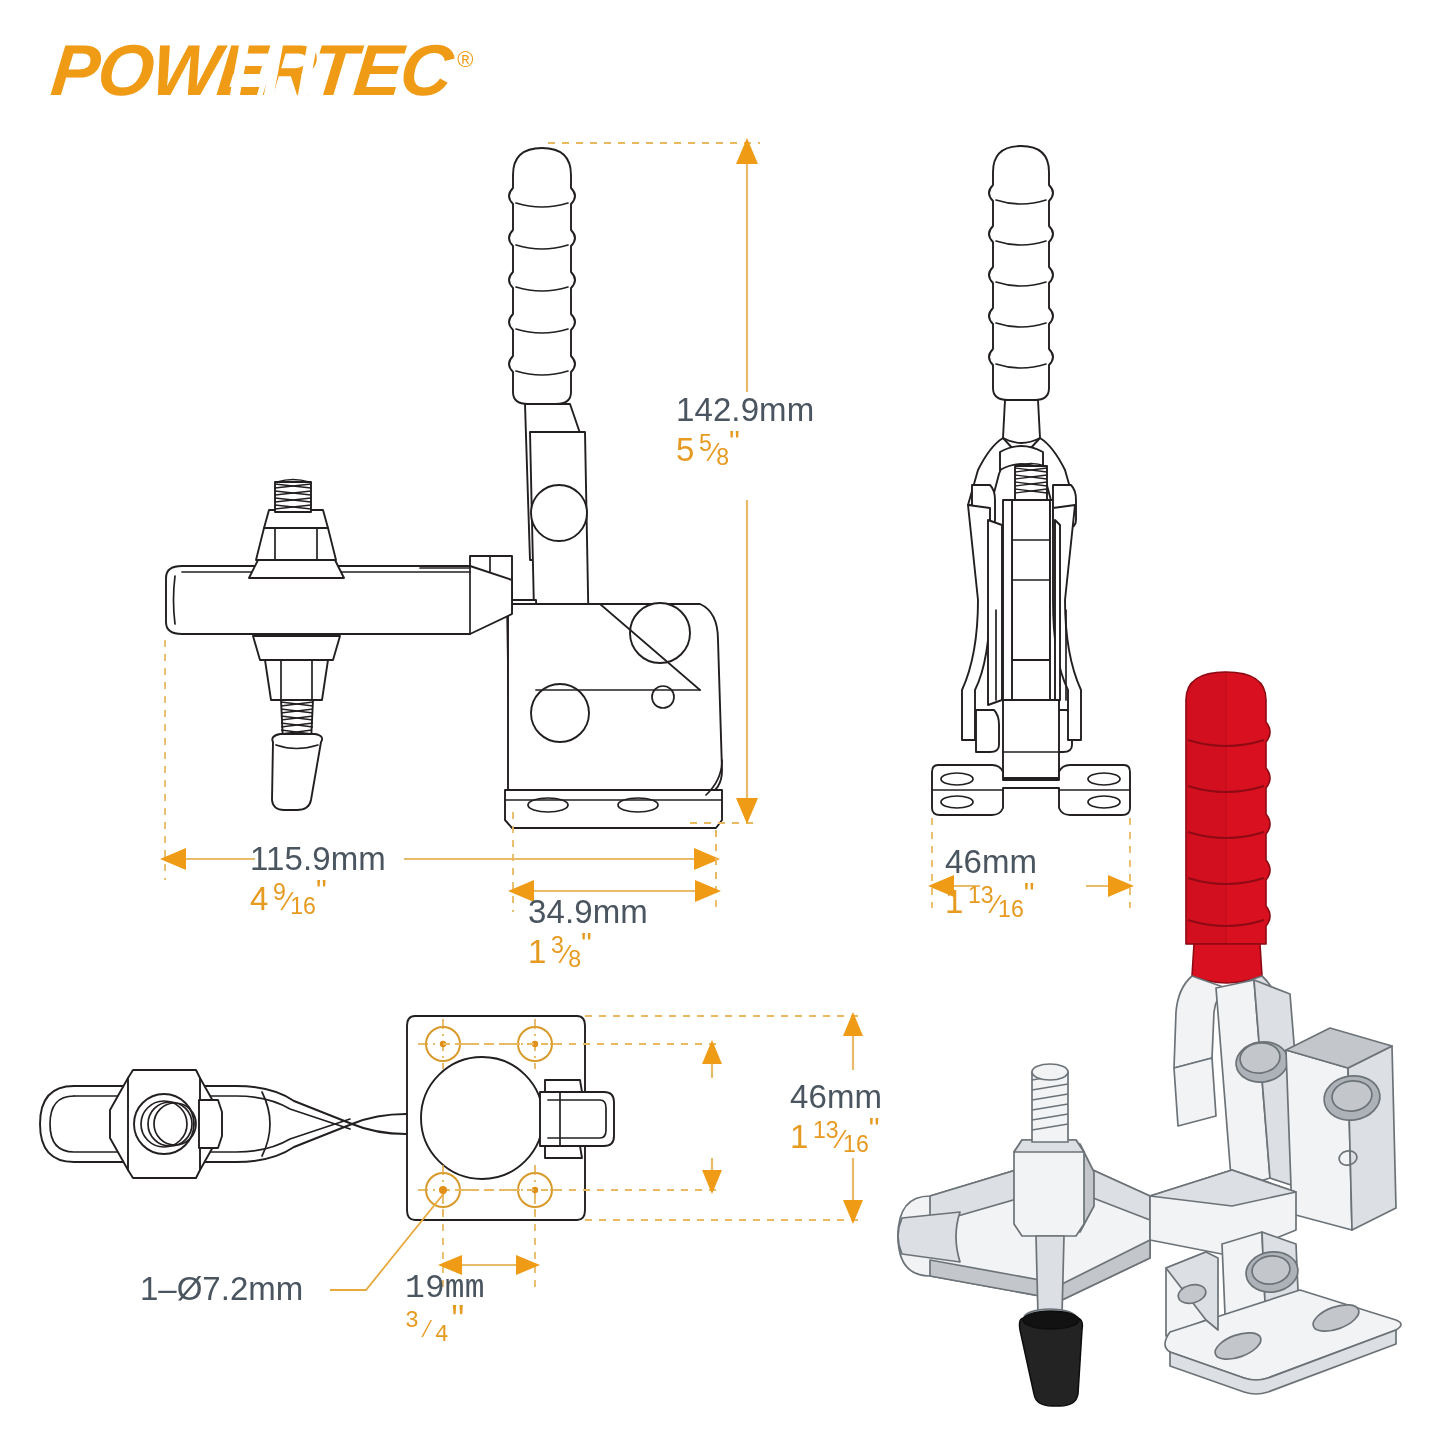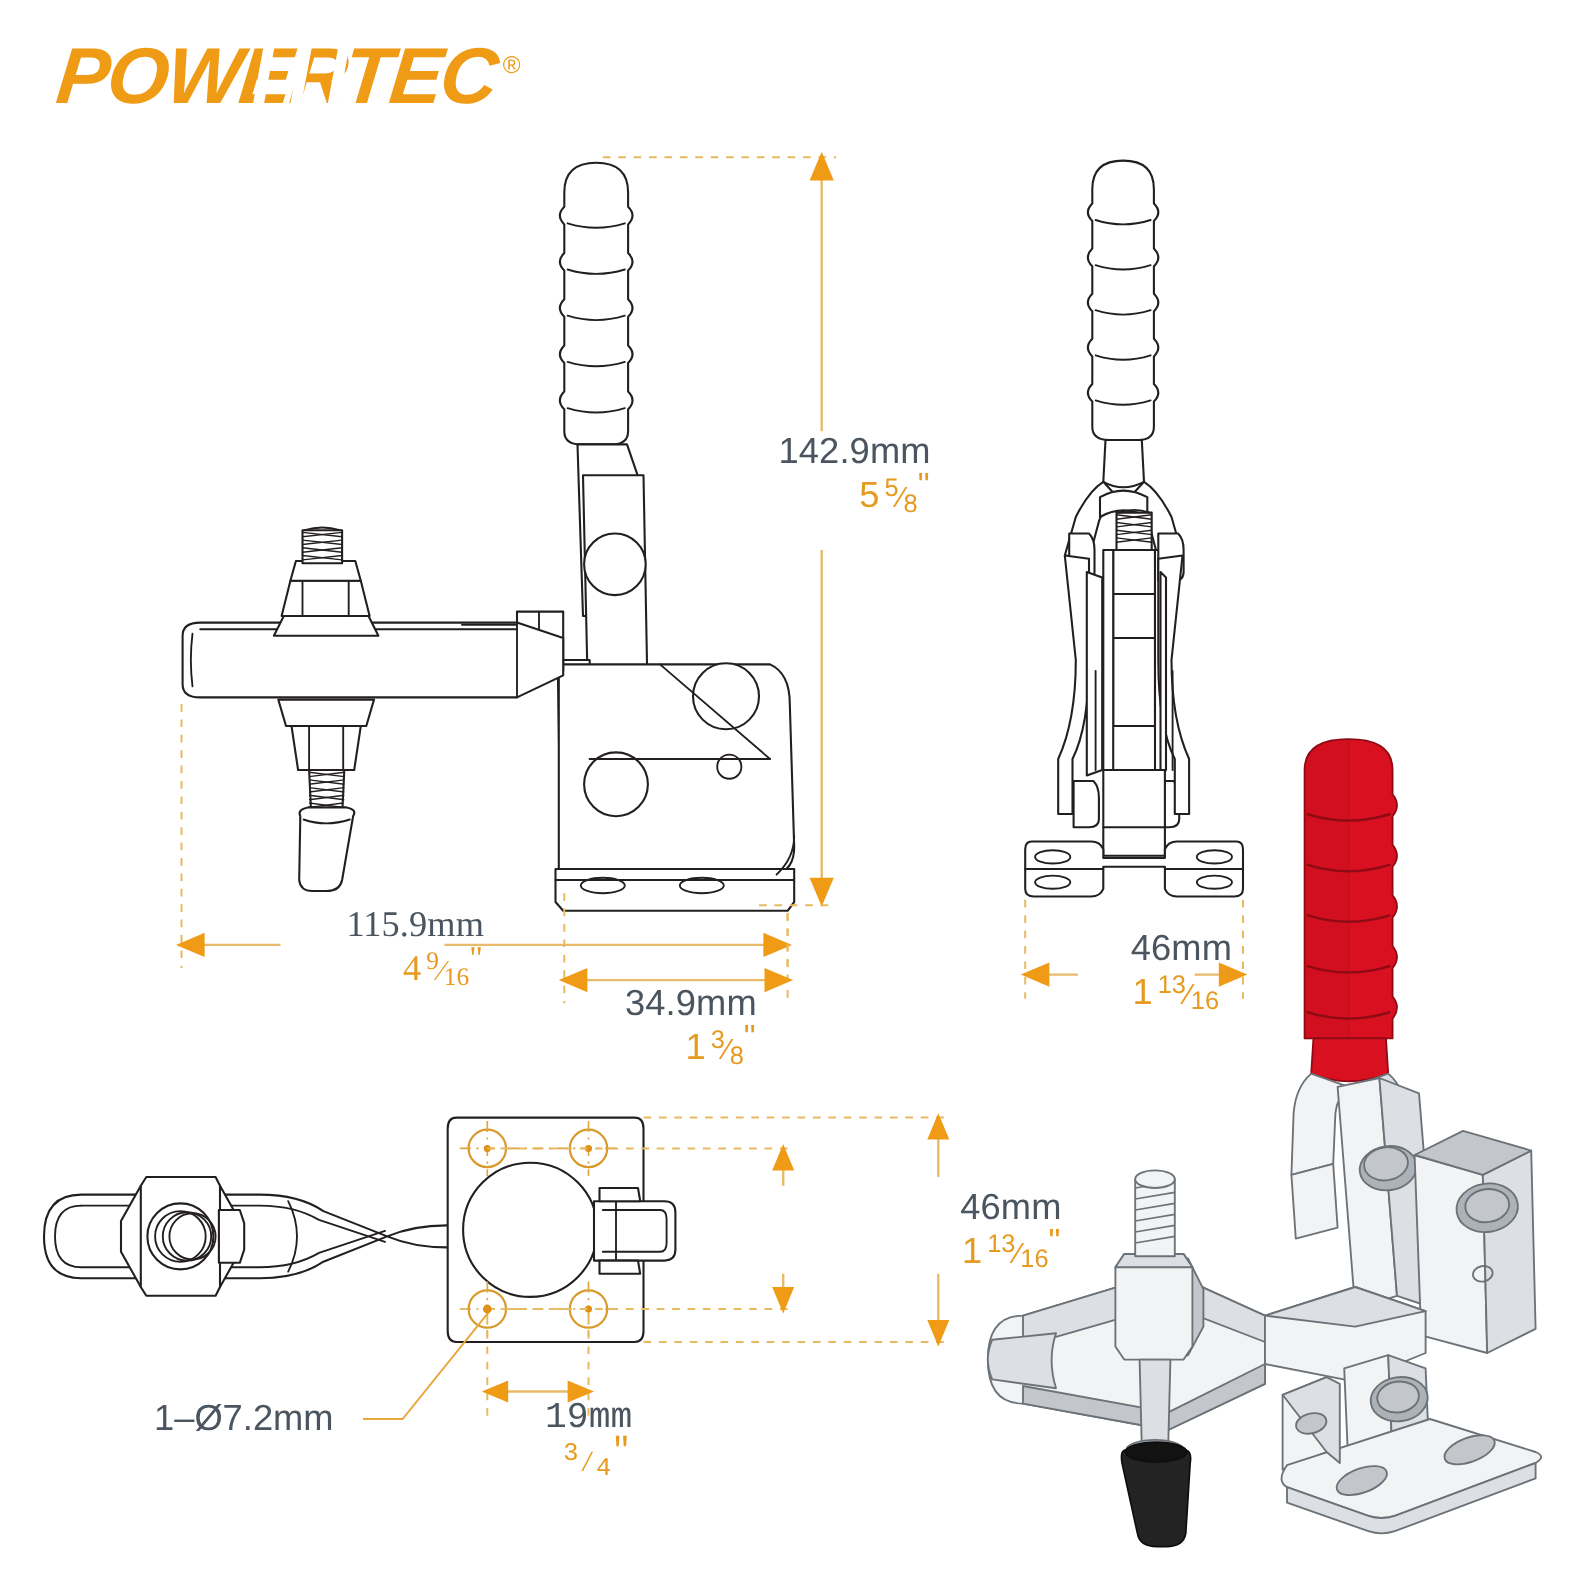--- a/index.html
+++ b/index.html
@@ -11,21 +11,21 @@
   }
   #sheet{position:absolute;inset:0;width:1445px;height:1445px;}
 
   
   #logo{
     position:absolute;left:52px;top:34px;width:490px;height:92px;
   }
   #logo svg{display:block;}
 
   
-  .dim{position:absolute;text-align:right;line-height:1;white-space:nowrap;}
+  .dim{position:absolute;text-align:left;line-height:1;white-space:nowrap;}
   .dim .mm{
     display:block;color:#4a5560;font-size:33px;letter-spacing:.1px;
     font-weight:400;
   }
   .dim .inch{
     display:block;color:#e79a20;font-size:33px;margin-top:7px;font-weight:400;
   }
 
   
   .frac{display:inline-block;position:relative;font-size:.70em;
@@ -741,26 +741,26 @@
         <circle class="cdot" cx="443" cy="1190" r="4"></circle>
       </g>
     </svg>
   </div>
 
   <div class="dim" style="left:676px;top:393px;width:170px;">
     <span class="mm">142.9mm</span>
     <span class="inch"><span class="whole">5</span><span class="sp"></span><span class="frac"><span class="n">5</span><span class="s">⁄</span><span class="d">8</span></span><span class="pr">"</span></span>
   </div>
 
-  <div class="dim" style="left:250px;top:825px;width:190px;font-family:Liberation Serif, serif;">
+  <div class="dim" style="left:250px;top:842px;width:190px;">
     <span class="mm">115.9mm</span>
     <span class="inch"><span class="whole">4</span><span class="sp"></span><span class="frac"><span class="n">9</span><span class="s">⁄</span><span class="d">16</span></span><span class="pr">"</span></span>
   </div>
 
-  <div class="dim" style="left:508px;top:895px;width:180px;">
+  <div class="dim" style="left:528px;top:895px;width:180px;">
     <span class="mm">34.9mm</span>
     <span class="inch"><span class="whole">1</span><span class="sp"></span><span class="frac"><span class="n">3</span><span class="s">⁄</span><span class="d">8</span></span><span class="pr">"</span></span>
   </div>
 
   <div class="dim" style="left:945px;top:845px;width:175px;">
     <span class="mm">46mm</span>
     <span class="inch"><span class="whole">1</span><span class="sp"></span><span class="frac"><span class="n">13</span><span class="s">⁄</span><span class="d">16</span></span><span class="pr">"</span></span>
   </div>
 
 

